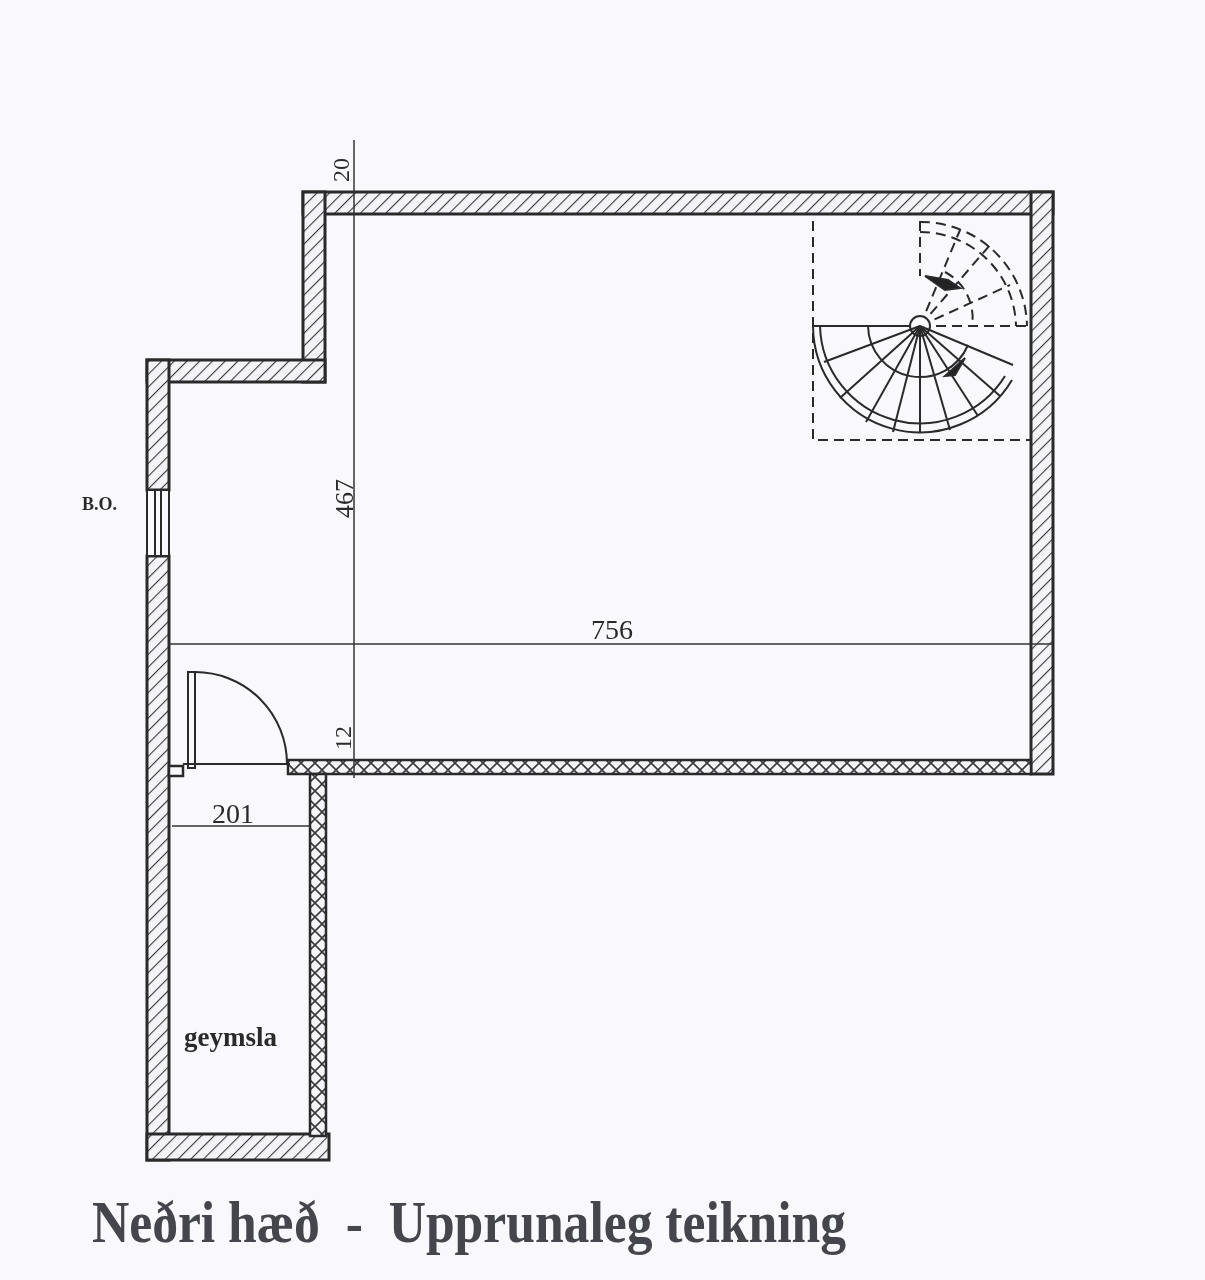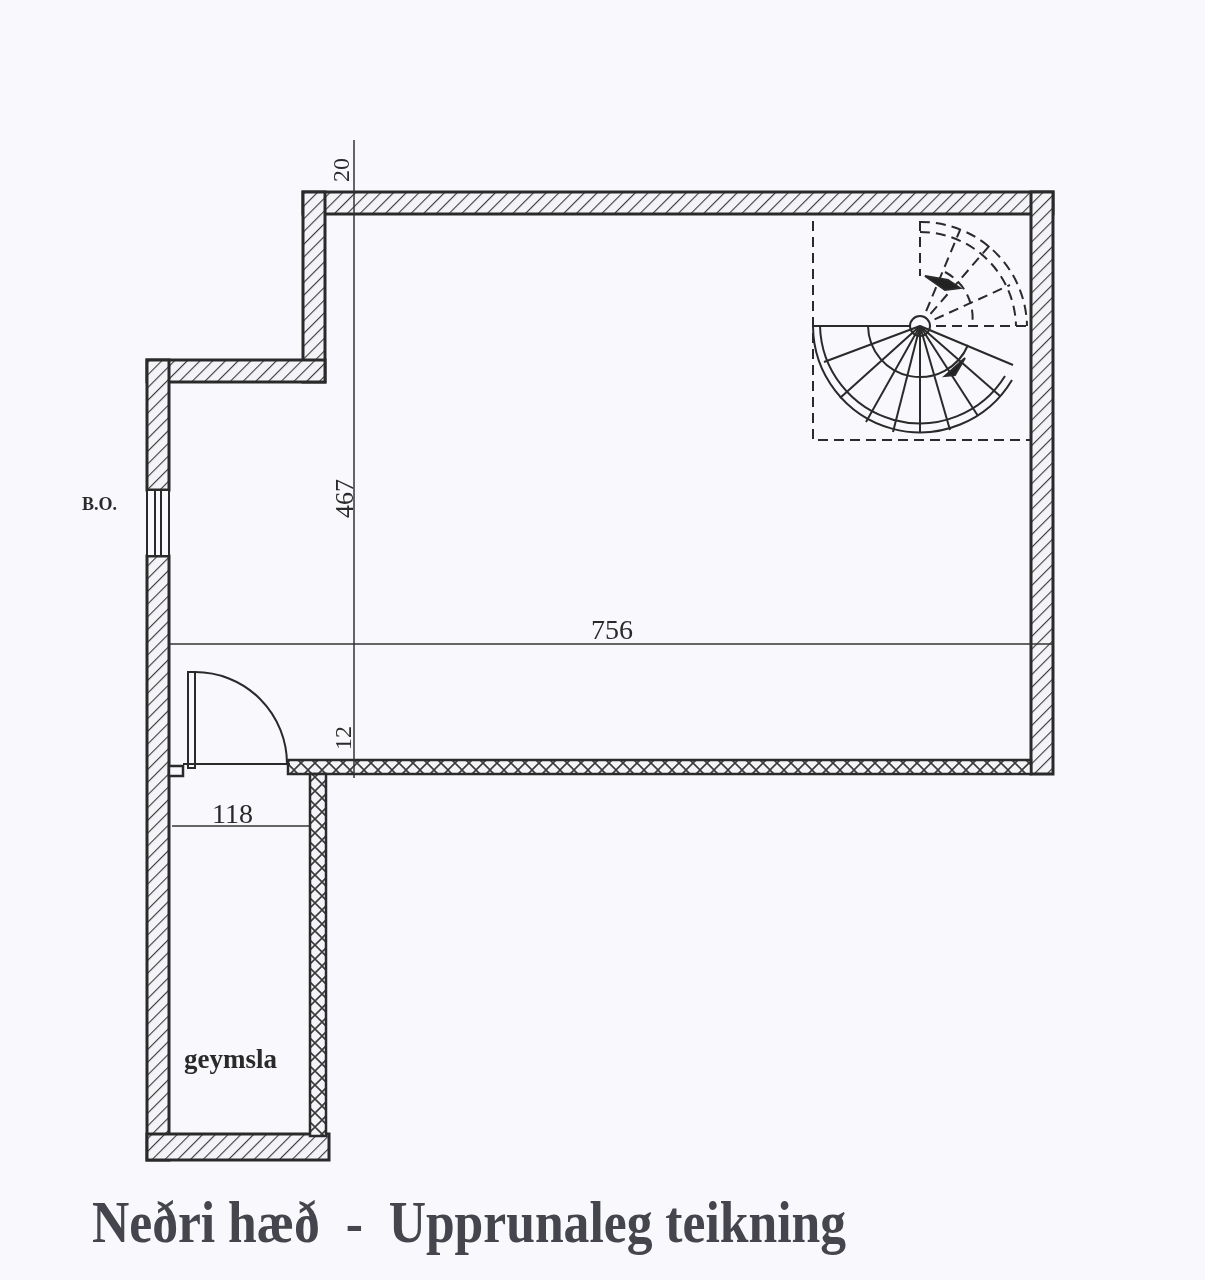--- a/index.html
+++ b/index.html
@@ -90,21 +90,21 @@
     <line x1="920" y1="326" x2="950" y2="430"></line>
     <line x1="920" y1="326" x2="978" y2="416"></line>
     <line x1="920" y1="326" x2="1000" y2="396"></line>
     <line x1="920" y1="326" x2="1013" y2="365"></line>
     <path d="M925 276 L948 280 L960 288 L945 290 Z" fill="#222"></path>
     <path d="M945 376 L965 358 L955 375 Z" fill="#222"></path>
   </g>
 </svg>
 
 <div class="lbl" style="left:82px; top:494px; font-size:18px;">B.O.</div>
-<div class="lbl" style="left:184px; top:1022px; font-size:27px;margin-top:22px;">geymsla</div>
+<div class="lbl" style="left:184px; top:1022px; font-size:27px;">geymsla</div>
 
 <div class="lbl rot" style="left:328px; top:182px; font-size:24px; font-weight:normal;">20</div>
 <div class="lbl rot" style="left:330px; top:518px; font-size:26px; font-weight:normal;">467</div>
 <div class="lbl" style="left:574px; top:614px; font-size:28px; font-weight:normal;margin-left:17px;">756</div>
 <div class="lbl rot" style="left:330px; top:750px; font-size:24px; font-weight:normal;">12</div>
-<div class="lbl" style="left:212px; top:798px; font-size:28px; font-weight:normal;">118</div>
+<div class="lbl" style="left:212px; top:798px; font-size:28px; font-weight:normal;">201</div>
 
 <div id="title">Neðri hæð  -  Upprunaleg teikning</div>
 
 </body></html>

